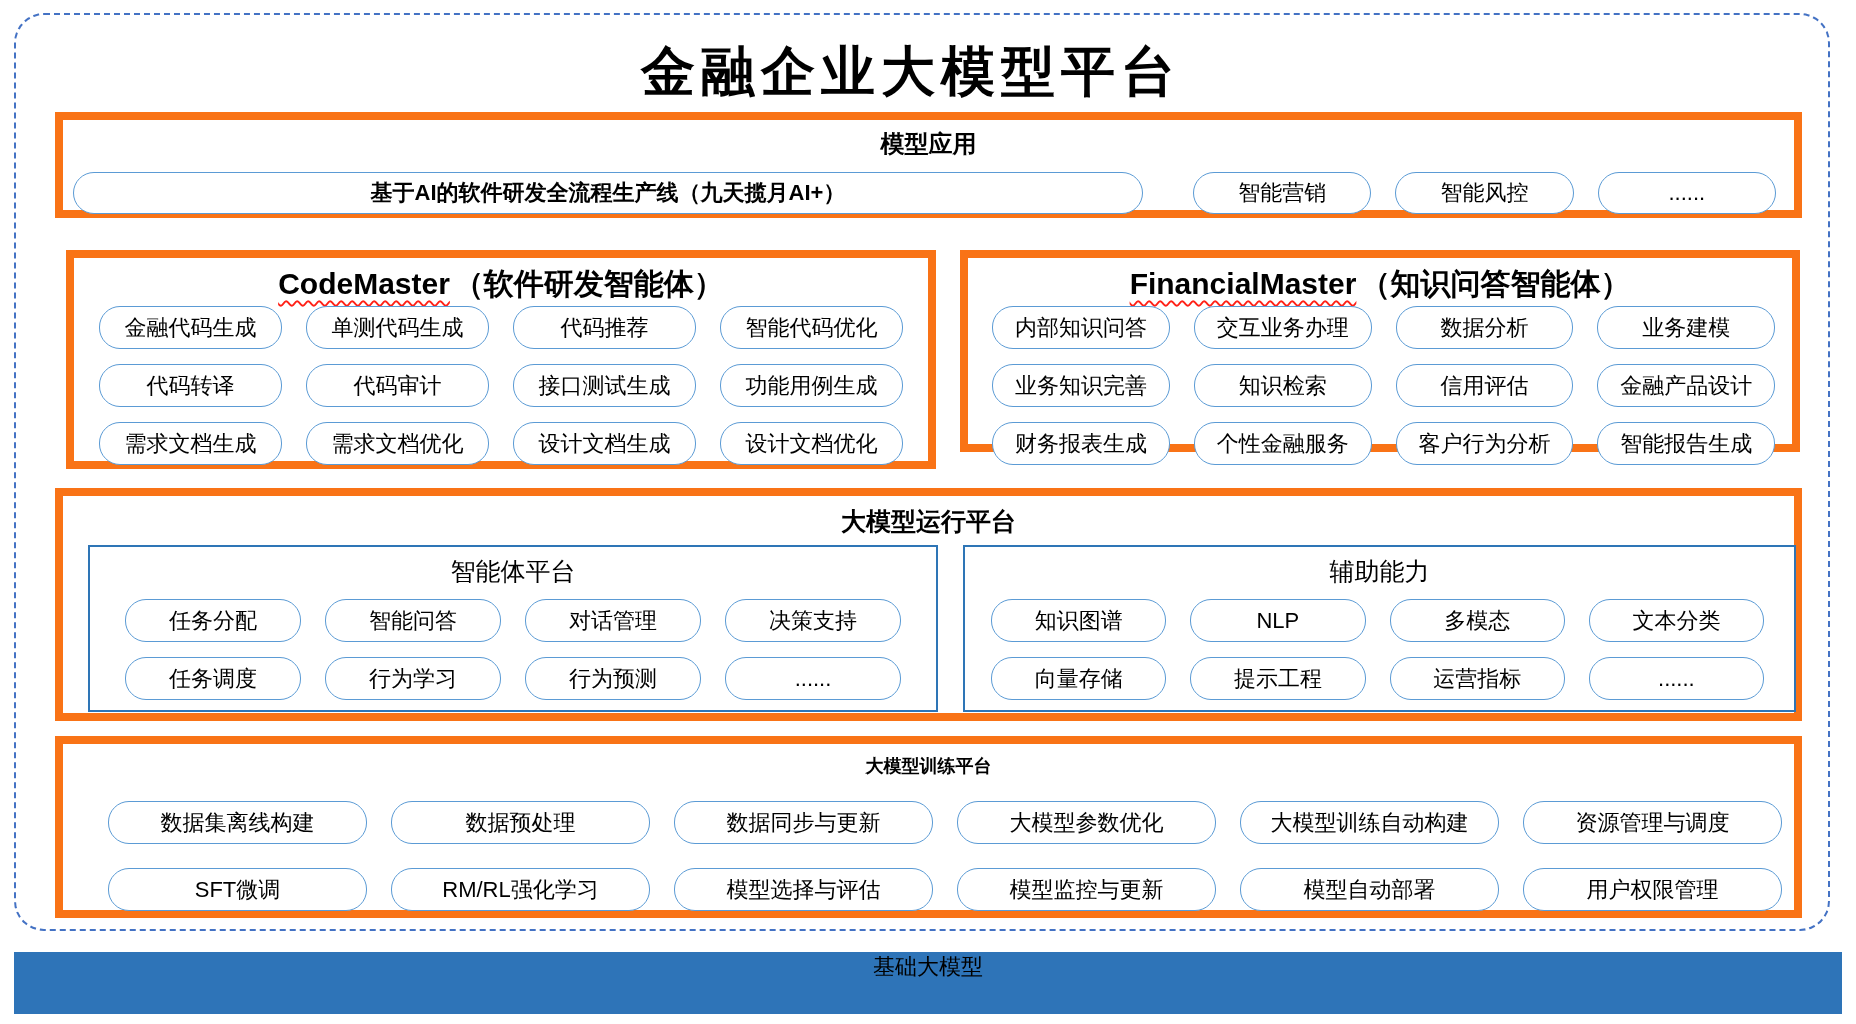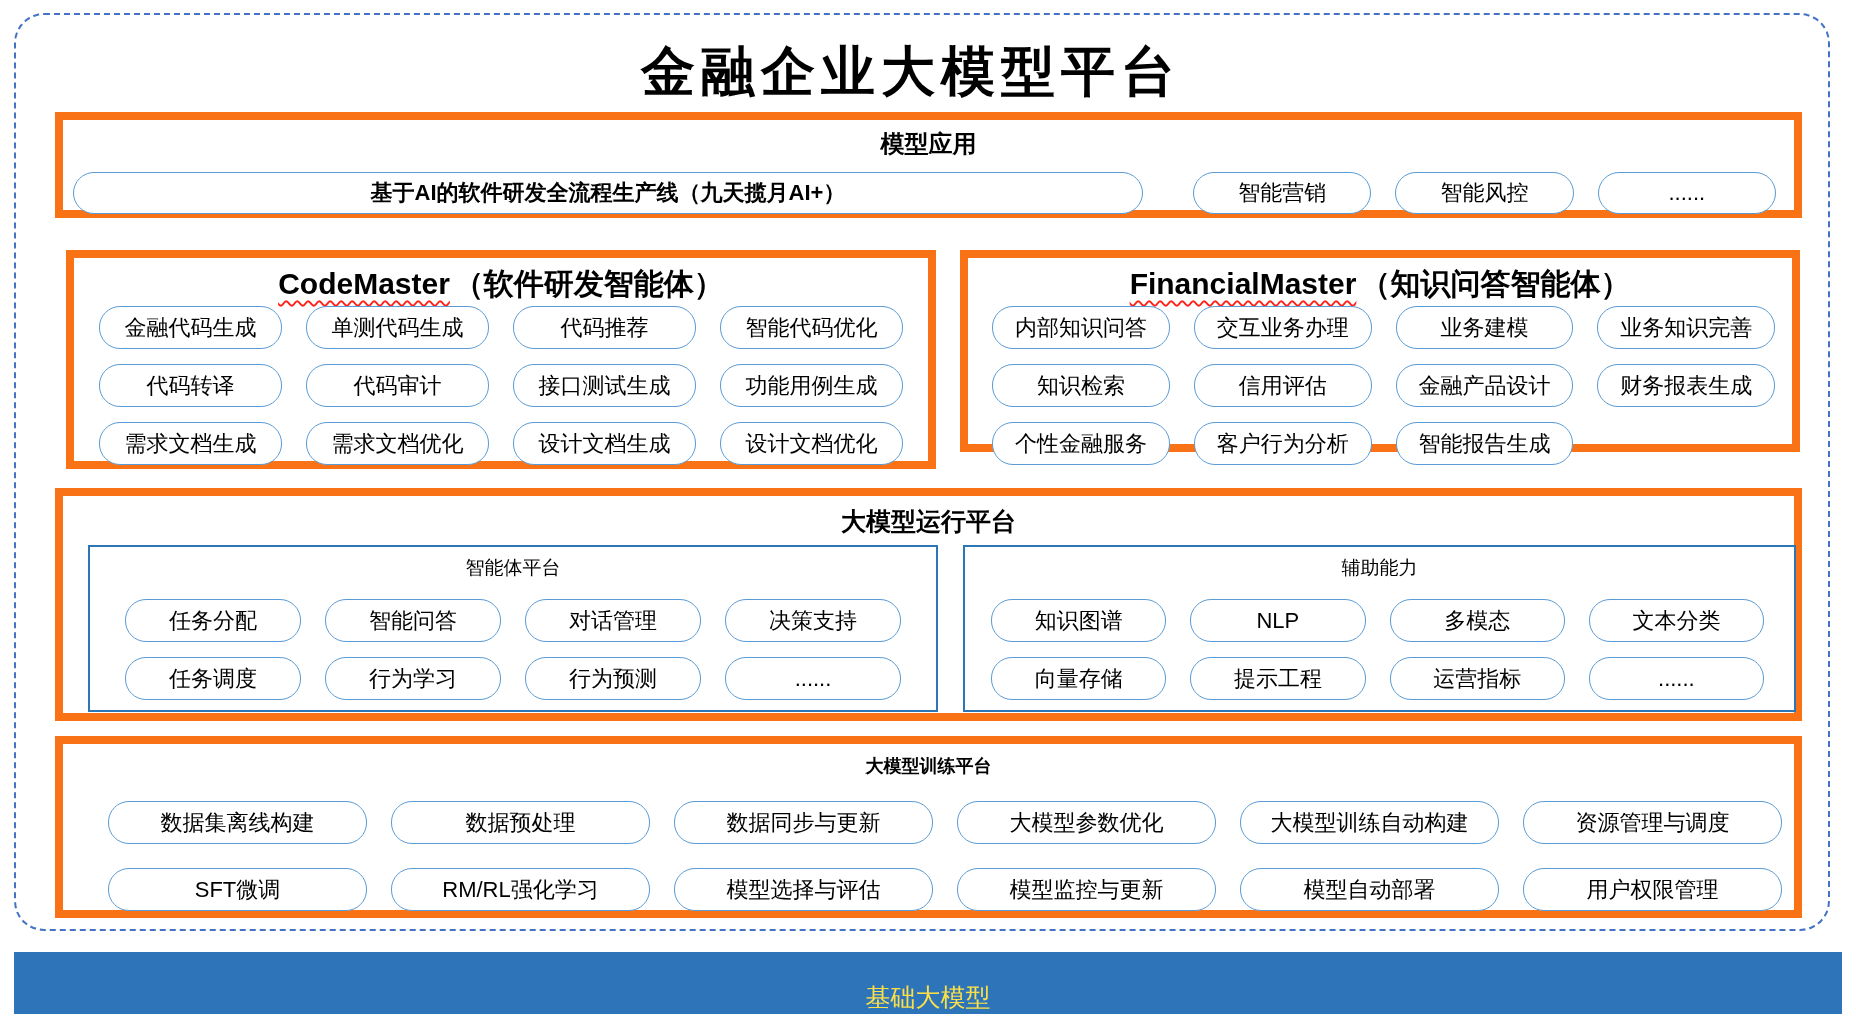--- a/index.html
+++ b/index.html
@@ -46,36 +46,36 @@
     position:absolute; display:grid; grid-template-columns:repeat(4,1fr);
     column-gap:24px; row-gap:15px; grid-auto-rows:43px;
   }
   .cm-grid { left:25px; right:25px; top:48px; }
   .fm-grid { left:24px; right:17px; top:48px; }
   
   .sec-rt { left:55px; top:488px; width:1747px; height:233px; }
   .sec-rt > .sec-header { margin-top:9px; font-size:25px; }
   .box-agent { left:25px;  top:49px; width:850px; height:167px; }
   .box-aux   { left:900px; top:49px; width:833px; height:167px; }
-  .inner-box .sub-header { text-align:center; font-weight:normal; font-size:19px; margin-top:8px; }
+  .inner-box .sub-header { text-align:center; font-weight:normal; font-size:25px; margin-top:8px; }
   .agent-grid { left:35px; right:35px; top:52px; }
   .aux-grid   { left:26px; right:30px; top:52px; }
   
   .sec-tr { left:55px; top:736px; width:1747px; height:182px; }
   .sec-tr > .sec-header { margin-top:10px; font-size:18px; }
   .tr-grid {
     position:absolute; left:45px; right:12px; top:57px;
     display:grid; grid-template-columns:repeat(6,1fr);
     column-gap:26px; row-gap:17px; grid-auto-rows:43px;gap:24px;
   }
   
   .base-bar {
     position:absolute; left:14px; top:952px; width:1828px; height:62px;
-    background:#2E74B8; color:#fde047; display:flex; align-items:flex-end; justify-content:center;
-    font-size:25px;
+    background:#2E74B8; color:#000000; display:flex; align-items:flex-start; justify-content:center;
+    font-size:22px;
   }
 </style>
 </head>
 <body>
 
 <div class="outer-frame"></div>
 
 <div class="main-title">金融企业大模型平台</div>
 
 <div class="sec sec-apps">
@@ -108,20 +108,21 @@
   </div>
 </div>
 
 <div class="sec sec-fm">
   <div class="master-header">
     <span class="wavy">FinancialMaster</span><span class="master-cn">（知识问答智能体）</span>
   </div>
   <div class="grid4 fm-grid">
     <div class="btn">内部知识问答</div>
     <div class="btn">交互业务办理</div>
+    <div class="btn">数据分析</div>
     <div class="btn">业务建模</div>
     <div class="btn">业务知识完善</div>
     <div class="btn">知识检索</div>
     <div class="btn">信用评估</div>
     <div class="btn">金融产品设计</div>
     <div class="btn">财务报表生成</div>
     <div class="btn">个性金融服务</div>
     <div class="btn">客户行为分析</div>
     <div class="btn">智能报告生成</div>
   </div>

